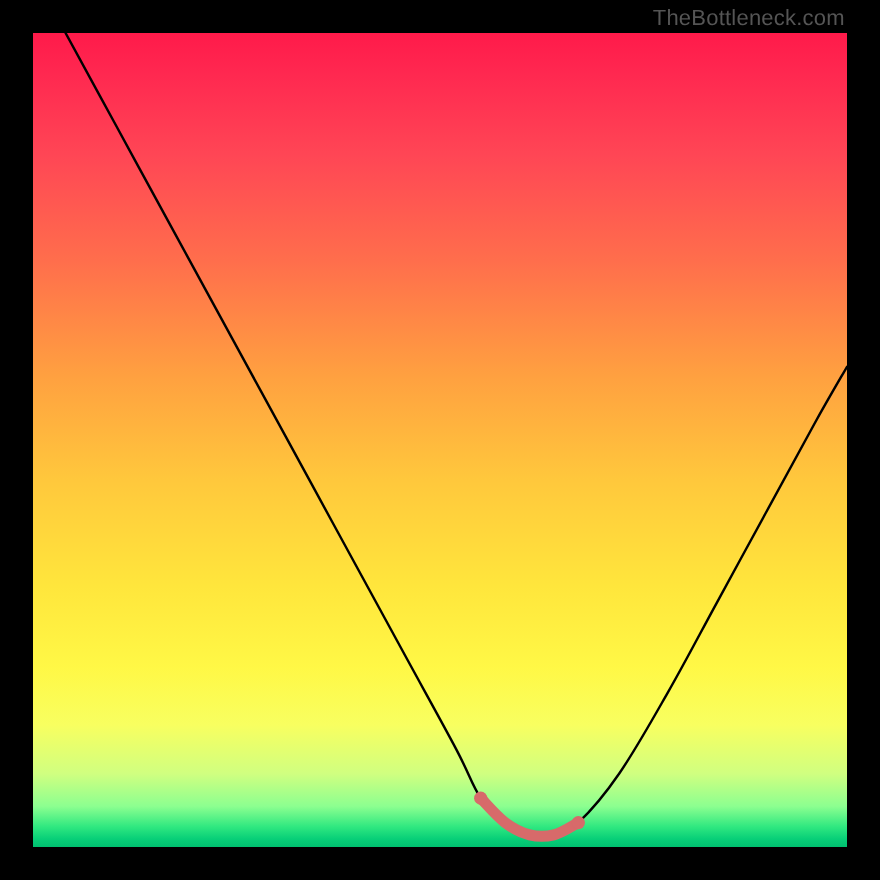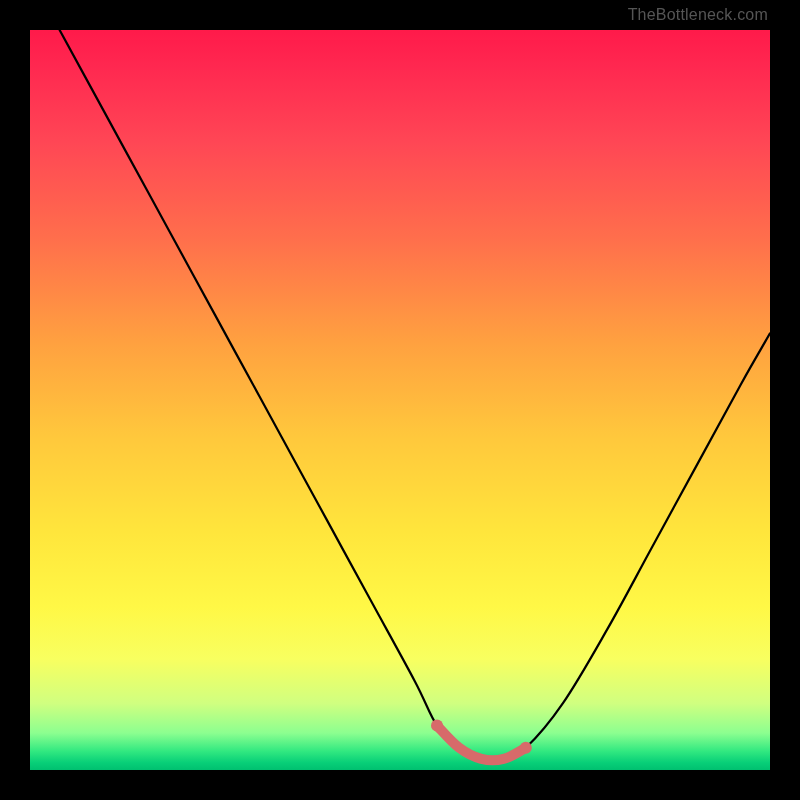--- a/index.html
+++ b/index.html
@@ -32,21 +32,21 @@
       #30e880 97.5%,
       #08cf78 99%,
       #00c070 100%
     );
   }
   .watermark {
     position: absolute;
     top: 6px;
     right: 32px;
     color: #555;
-    font-size: 16px;
+    font-size: 20px;
     font-weight: 400;
     letter-spacing: 0.2px;
   }
   svg.curve {
     position: absolute;
     left: 0;
     top: 0;
     width: 740px;
     height: 740px;
   }

